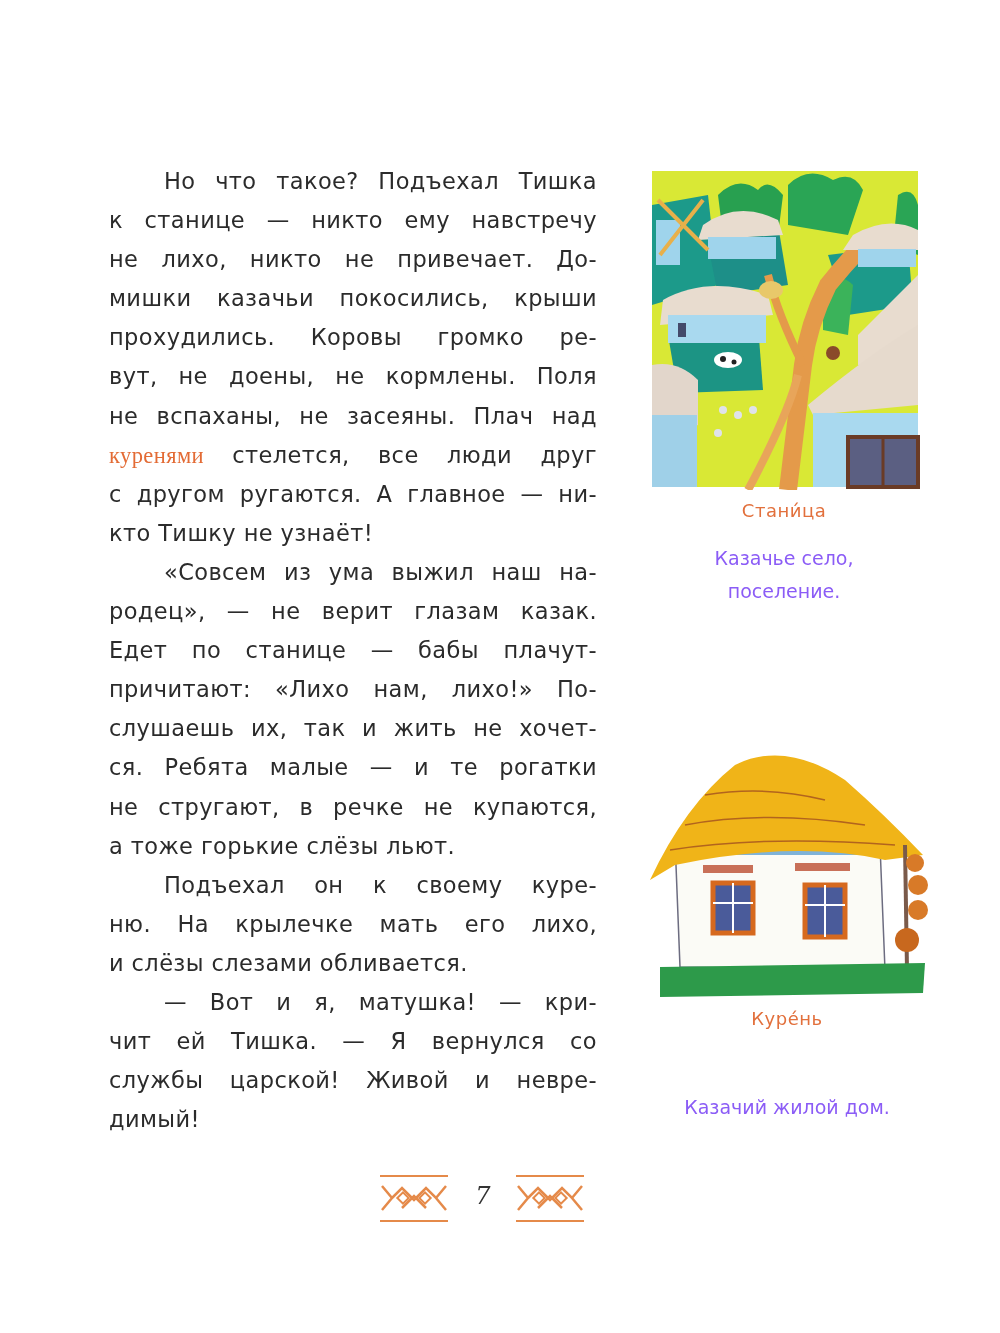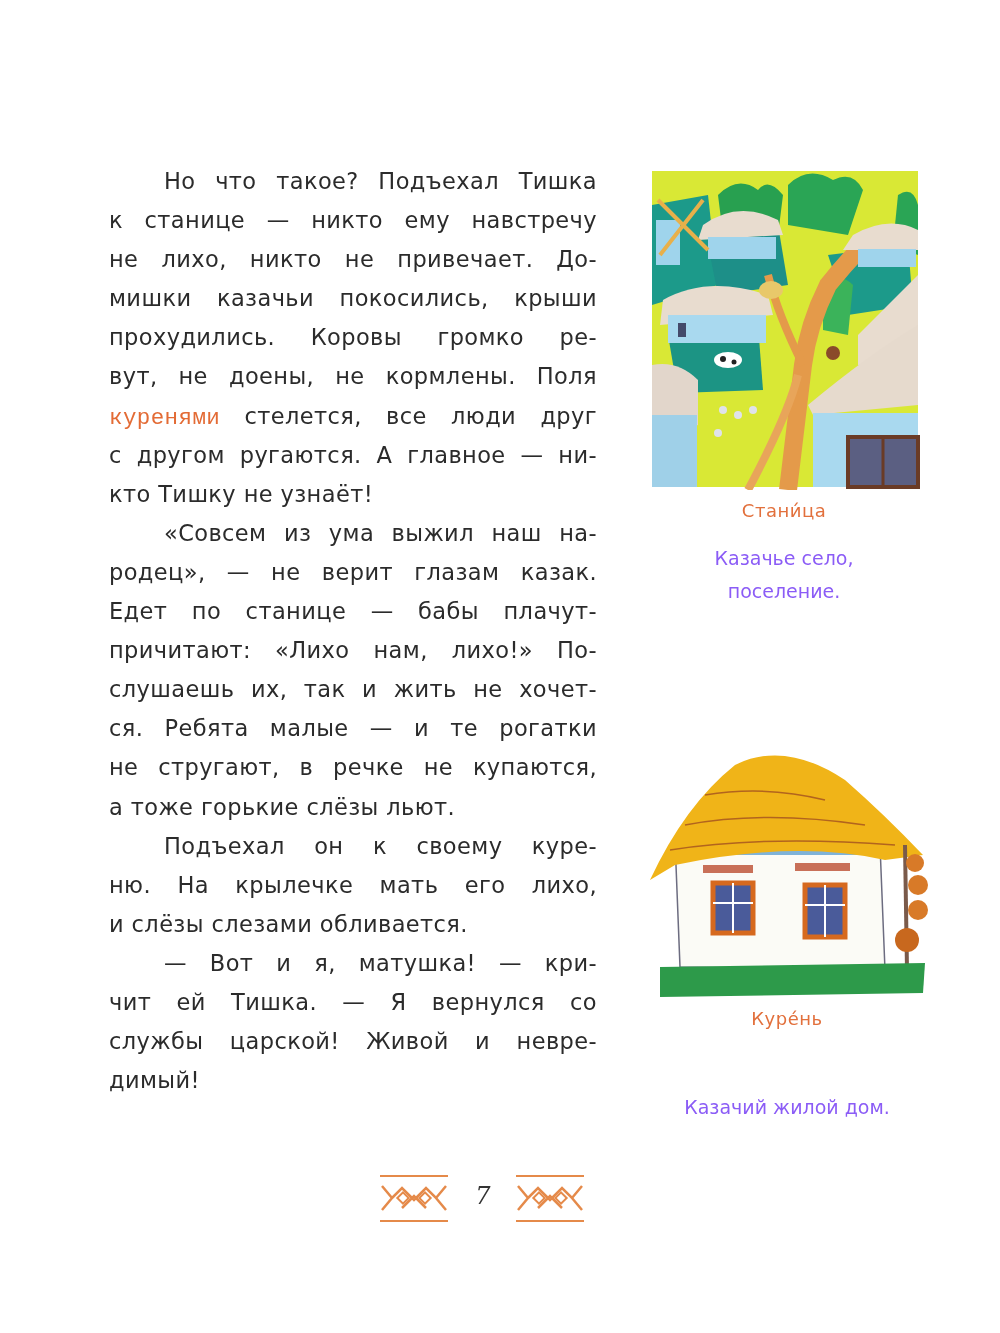--- a/index.html
+++ b/index.html
@@ -7,21 +7,21 @@
   .page { position: absolute; inset: 0; background: #fff; }
 
   .text-col { position: absolute; left: 109px; top: 146px; width: 488px; margin-top: 16px; }
   .line {
     display: block; height: 39.1px; line-height: 39.1px;
     font-size: 22.5px; color: #2b2b2b; letter-spacing: 0.4px;
     text-align: justify; text-align-last: justify; white-space: nowrap;
   }
   .line.indent { padding-left: 55px; }
   .line.last { text-align-last: left; }
-  .hl { color: #e36b35; font-family: Liberation Mono, monospace; font-style: normal; }
+  .hl { color: #e36b35; font-family: Liberation Serif, serif; font-style: normal; }
 
   .figure { position: absolute; }
   .caption-title { position: absolute; font-family: "DejaVu Sans", sans-serif; color: #e2703c; font-size: 18px; text-align: center; width: 300px; letter-spacing: 0.5px; }
   .caption-text { position: absolute; font-family: "DejaVu Sans", sans-serif; color: #8b5cf6; font-size: 19px; text-align: center; width: 300px; }
 
   .footer { position: absolute; top: 1168px; left: 378px; width: 210px; height: 60px; }
   .ornament { position: absolute; top: 0; width: 72px; height: 60px; }
   .page-num { position: absolute; left: 95px; top: 14px; width: 20px; text-align: center; font-size: 24px; color: #333; font-family: "DejaVu Serif", serif; font-style: italic; }
 </style>
 </head>
@@ -29,20 +29,21 @@
 
 <div class="page">
 
   <div class="text-col">
     <span class="line indent">Но что такое? Подъехал Тишка</span>
     <span class="line">к станице — никто ему навстречу</span>
     <span class="line">не лихо, никто не привечает. До-</span>
     <span class="line">мишки казачьи покосились, крыши</span>
     <span class="line">прохудились. Коровы громко ре-</span>
     <span class="line">вут, не доены, не кормлены. Поля</span>
+    <span class="line">не вспаханы, не засеяны. Плач над</span>
     <span class="line"><span class="hl">куренями</span><span> стелется, все люди друг</span></span>
     <span class="line">с другом ругаются. А главное — ни-</span>
     <span class="line last">кто Тишку не узнаёт!</span>
     <span class="line indent">«Совсем из ума выжил наш на-</span>
     <span class="line">родец», — не верит глазам казак.</span>
     <span class="line">Едет по станице — бабы плачут-</span>
     <span class="line">причитают: «Лихо нам, лихо!» По-</span>
     <span class="line">слушаешь их, так и жить не хочет-</span>
     <span class="line">ся. Ребята малые — и те рогатки</span>
     <span class="line">не стругают, в речке не купаются,</span>

